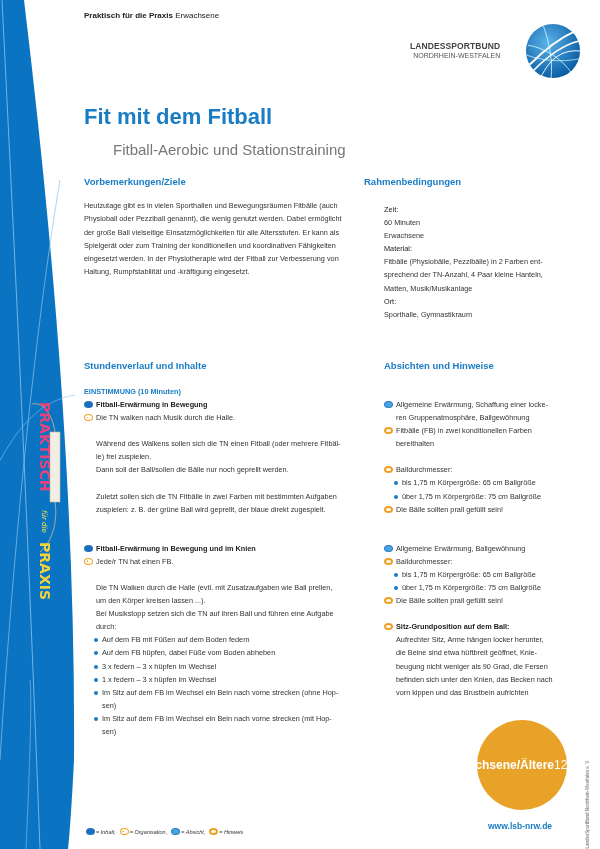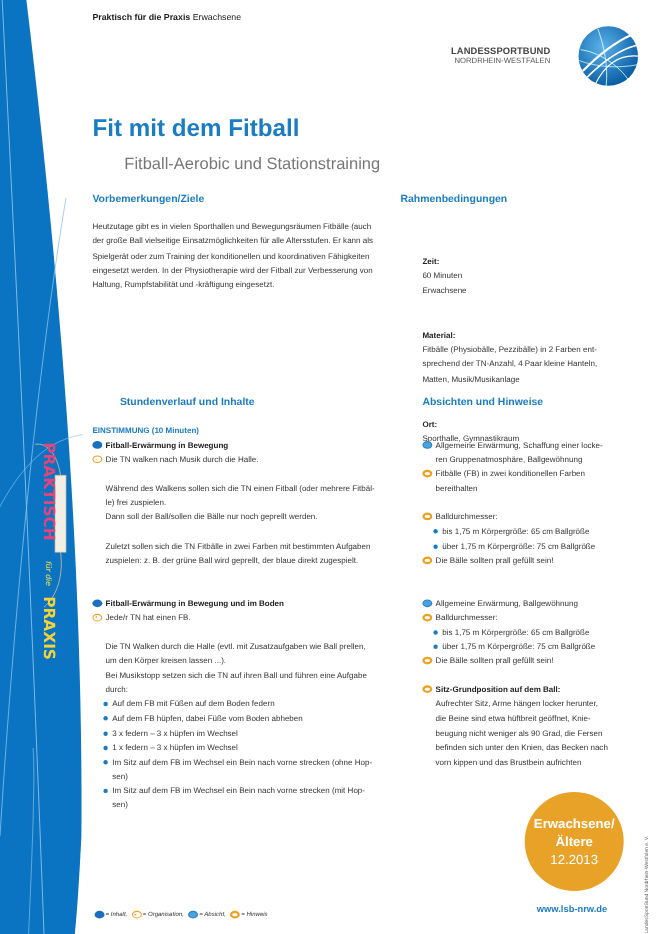--- a/index.html
+++ b/index.html
@@ -21,39 +21,39 @@
     .org-text .l2 { font-size: 7px; color: #555; }
     .org-globe { width: 58px; height: 58px; }
 
     .page-title { position: absolute; left: 84px; top: 104px; font-size: 22px; font-weight: bold; color: #1a7dc4; }
     .page-subtitle { position: absolute; left: 69px; top: 141px; font-size: 15px; color: #777; margin-left: 44px; }
 
     .sec-h { position: absolute; font-size: 9.5px; font-weight: bold; color: #1a7dc4; }
     .body-text { position: absolute; font-size: 7.3px; line-height: 13.3px; color: #333; }
 
     .rb { position: absolute; left: 384px; top: 203px; width: 210px; font-size: 7.3px; line-height: 13.1px; color: #333; }
-    .rb .k { font-weight: bold; color: #222; margin-top: 28px; }
+    .rb .k { font-weight: normal; color: #222; }
 
     .col { position: absolute; font-size: 7.3px; line-height: 13.1px; color: #333; }
     .line { display: flex; align-items: flex-start; }
     .gap { height: 13px; }
     .indent { padding-left: 12px; }
     .bold { font-weight: bold; color: #222; }
     .blue-h { color: #1a7dc4; font-weight: bold; }
 
     .mk { flex: 0 0 9px; width: 7px; height: 7px; margin-top: 3px; margin-right: 3px; border-radius: 50%; display: inline-block; }
     .mk-inhalt { background: #1a6fc0; width: 7px; height: 7px; }
     .mk-org { border: 1.3px solid #f0a020; background: #fff; position: relative; width: 7px; height: 7px; }
     .mk-org::after { content: ""; position: absolute; left: 1.5px; top: 1.5px; width: 1.6px; height: 1.6px; background: #f0a020; border-radius: 50%; }
     .mk-absicht { background: #4aa3e0; border: 1px solid #2a7fc0; width: 7px; height: 7px; }
     .mk-hinweis { border: 2px solid #f0a020; background: #fff; width: 7px; height: 7px; }
     .bullet { flex: 0 0 10px; position: relative; }
     .bullet::before { content: ""; position: absolute; left: 2px; top: 5px; width: 4px; height: 4px; border-radius: 50%; background: #1a7dc4; }
 
-    .badge { position: absolute; left: 477px; top: 720px; width: 90px; height: 90px; border-radius: 50%; background: #e9a228; color: #fff; text-align: center; display: flex; flex-direction: column; justify-content: center; align-items: center; }
+    .badge { position: absolute; left: 477px; top: 720px; width: 90px; height: 90px; border-radius: 50%; background: #e9a228; color: #fff; text-align: center; display: flex; flex-direction: row; justify-content: center; align-items: center; }
     .badge .b1 { font-size: 12px; font-weight: bold; line-height: 16px; }
     .badge .b2 { font-size: 12px; font-weight: bold; line-height: 16px; }
     .badge .b3 { font-size: 12px; line-height: 16px; }
 
     .website { position: absolute; left: 488px; top: 821px; font-size: 8.5px; font-weight: bold; color: #1a7dc4; }
     .copyright { position: absolute; left: 585px; top: 760px; width: 10px; height: 70px; }
     .copyright span { position: absolute; left: 0; top: 0; font-size: 4.5px; color: #666; white-space: nowrap; transform: rotate(-90deg) translateX(-100%); transform-origin: 0 0; display: block; }
 
     .legend { position: absolute; left: 86px; top: 828px; font-size: 5.5px; font-style: italic; color: #333; display: flex; align-items: center; }
     .legend .mk { margin-top: 0; margin-right: 1px; }
@@ -111,40 +111,41 @@
     <path d="M2,34 C18,40 38,42 58,38" stroke="#dff" stroke-width="0.7" fill="none"></path>
   </svg>
 </div>
 
 <div class="page-title">Fit mit dem Fitball</div>
 <div class="page-subtitle">Fitball-Aerobic und Stationstraining</div>
 
 <div class="sec-h" style="left:84px; top:176px;">Vorbemerkungen/Ziele</div>
 <div class="body-text" style="left:84px; top:199px; width:290px;">
   <div>Heutzutage gibt es in vielen Sporthallen und Bewegungsräumen Fitbälle (auch</div>
+  <div>Physioball oder Pezziball genannt), die wenig genutzt werden. Dabei ermöglicht</div>
   <div>der große Ball vielseitige Einsatzmöglichkeiten für alle Altersstufen. Er kann als</div>
   <div>Spielgerät oder zum Training der konditionellen und koordinativen Fähigkeiten</div>
   <div>eingesetzt werden. In der Physiotherapie wird der Fitball zur Verbesserung von</div>
   <div>Haltung, Rumpfstabilität und -kräftigung eingesetzt.</div>
 </div>
 
 <div class="sec-h" style="left:364px; top:176px;">Rahmenbedingungen</div>
 <div class="rb">
   <div class="k">Zeit:</div>
   <div>60 Minuten</div>
   <div>Erwachsene</div>
   <div class="k">Material:</div>
   <div>Fitbälle (Physiobälle, Pezzibälle) in 2 Farben ent-</div>
   <div>sprechend der TN-Anzahl, 4 Paar kleine Hanteln,</div>
   <div>Matten, Musik/Musikanlage</div>
   <div class="k">Ort:</div>
   <div>Sporthalle, Gymnastikraum</div>
 </div>
 
-<div class="sec-h" style="left:84px; top:360px;margin-left:25px;">Stundenverlauf und Inhalte</div>
+<div class="sec-h" style="left:84px; top:360px;">Stundenverlauf und Inhalte</div>
 <div class="col" style="left:84px; top:385px; width:292px;">
   <div class="blue-h">EINSTIMMUNG (10 Minuten)</div>
   <div class="line">
     <span class="mk mk-inhalt"></span>
     <span class="bold">Fitball-Erwärmung in Bewegung</span>
   </div>
   <div class="line">
     <span class="mk mk-org"></span>
     <span>Die TN walken nach Musik durch die Halle.</span>
   </div>
@@ -156,21 +157,21 @@
   </div>
   <div class="gap"></div>
   <div class="indent">
     <div>Zuletzt sollen sich die TN Fitbälle in zwei Farben mit bestimmten Aufgaben</div>
     <div>zuspielen: z. B. der grüne Ball wird geprellt, der blaue direkt zugespielt.</div>
   </div>
   <div class="gap"></div>
   <div class="gap"></div>
   <div class="line">
     <span class="mk mk-inhalt"></span>
-    <span class="bold">Fitball-Erwärmung in Bewegung und im Boden</span>
+    <span class="bold">Fitball-Erwärmung in Bewegung und im Knien</span>
   </div>
   <div class="line">
     <span class="mk mk-org"></span>
     <span>Jede/r TN hat einen FB.</span>
   </div>
   <div class="gap"></div>
   <div class="indent">
     <div>Die TN Walken durch die Halle (evtl. mit Zusatzaufgaben wie Ball prellen,</div>
     <div>um den Körper kreisen lassen ...).</div>
     <div>Bei Musikstopp setzen sich die TN auf ihren Ball und führen eine Aufgabe</div>

